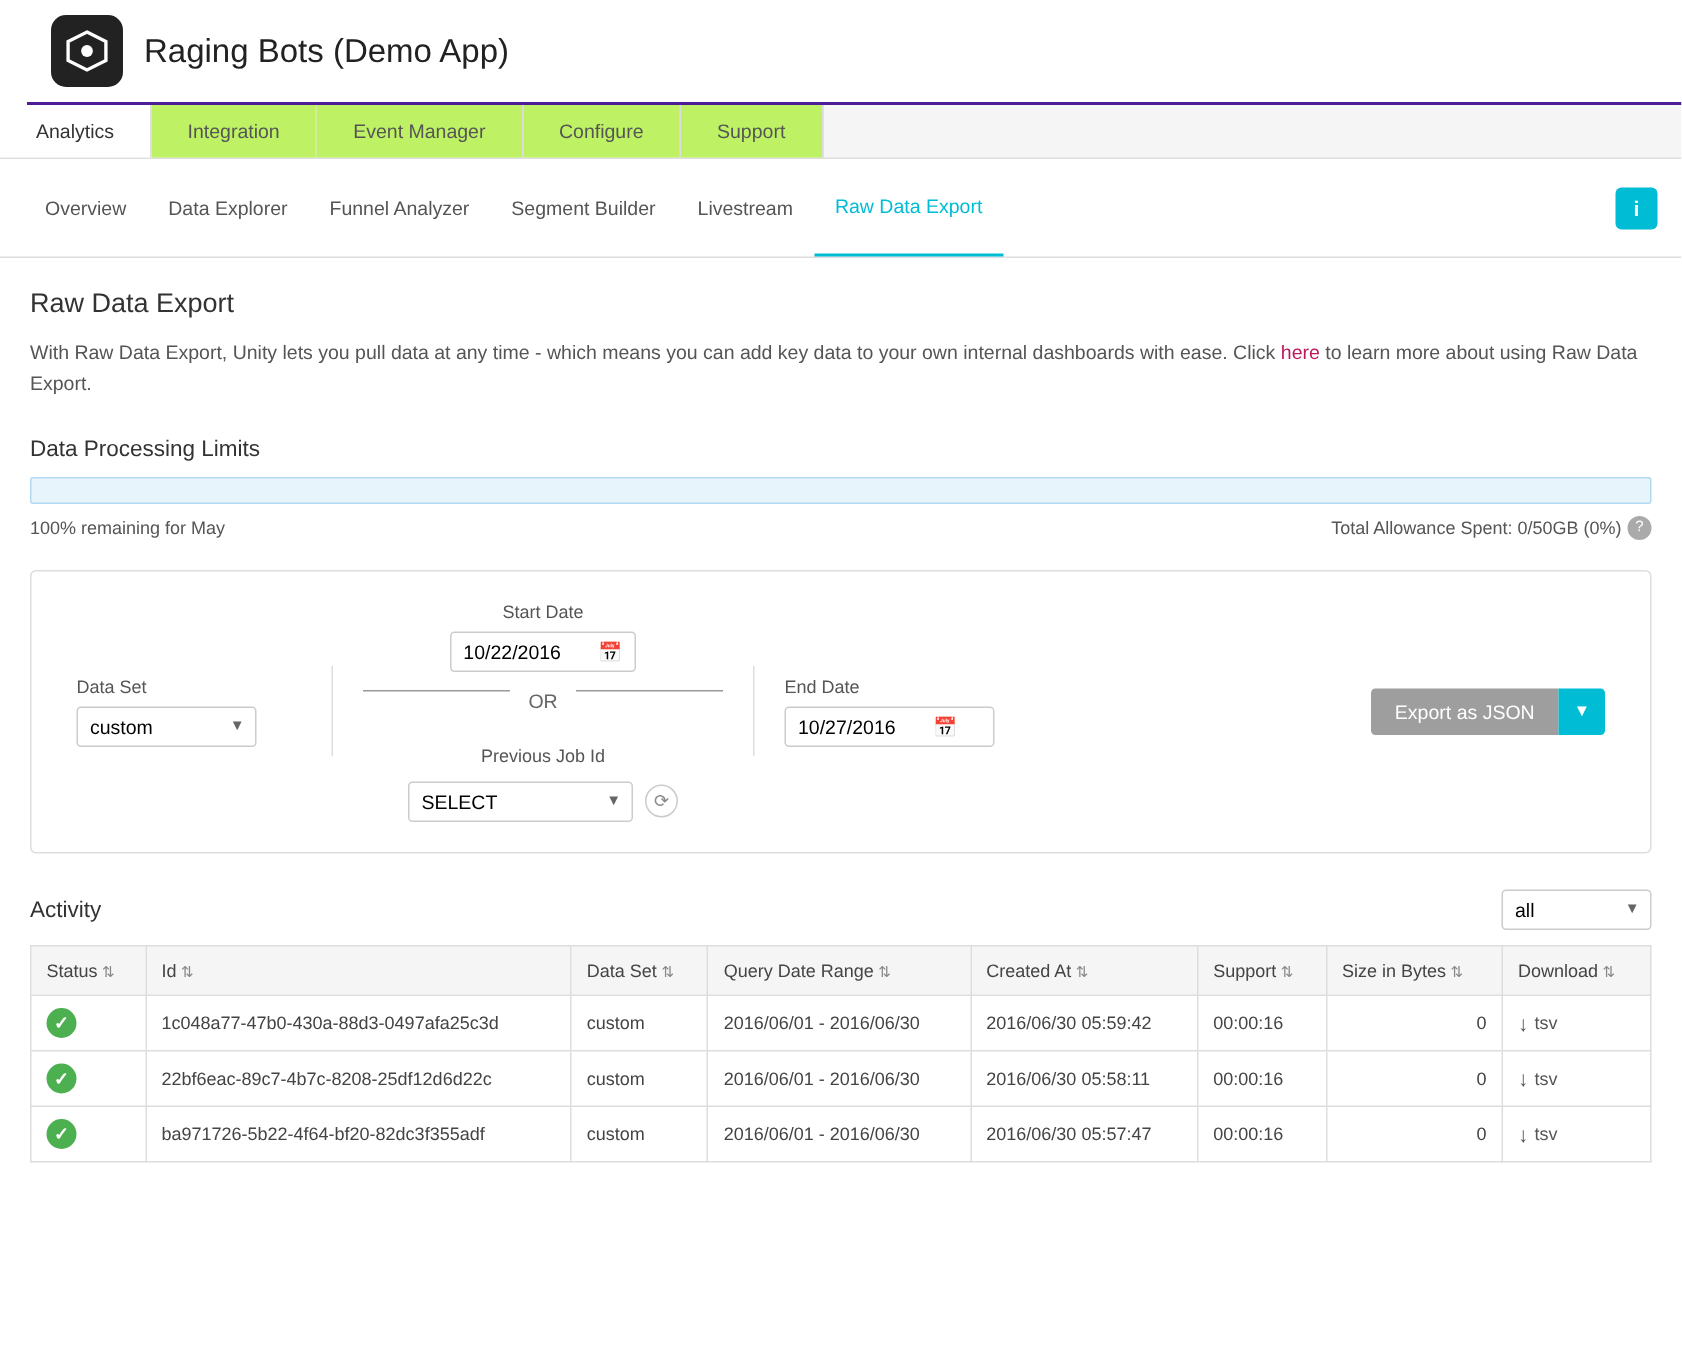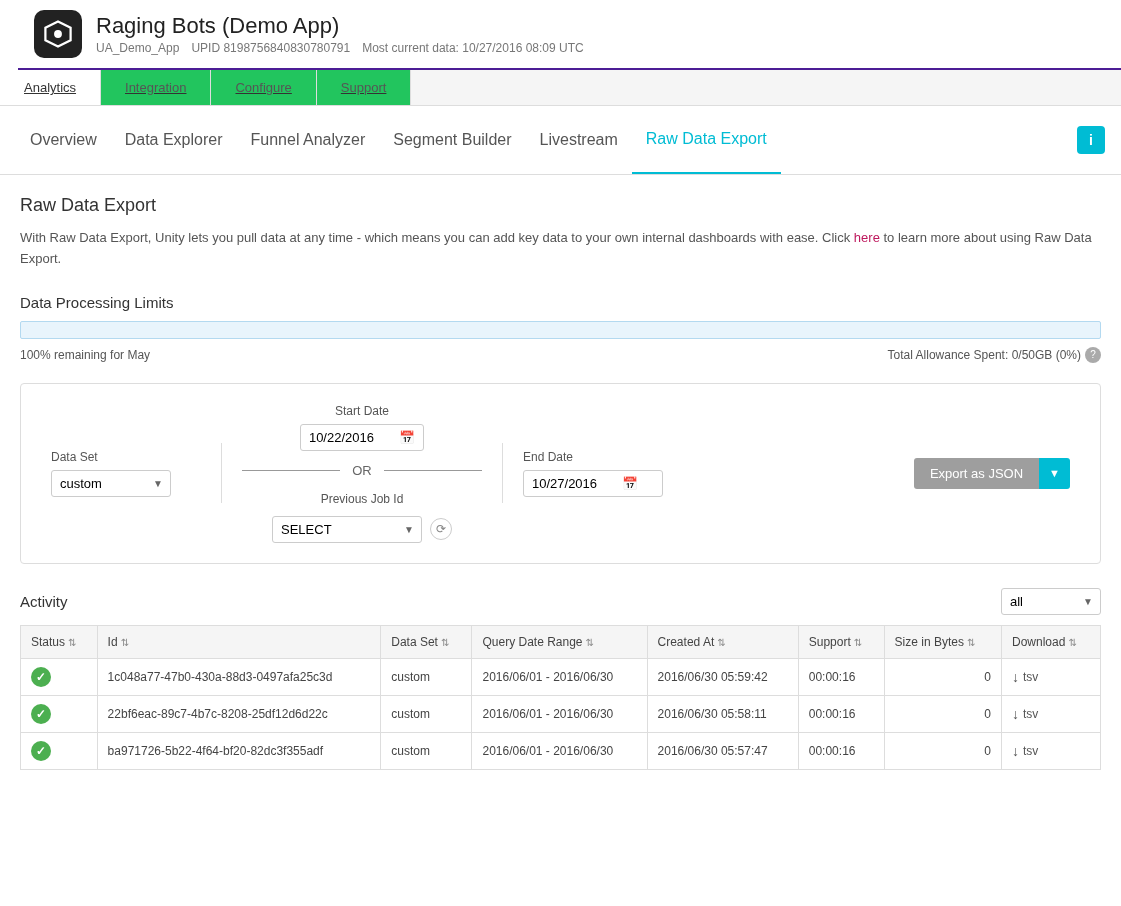--- a/index.html
+++ b/index.html
@@ -8,28 +8,28 @@
     
     .app-header { display: flex; align-items: center; padding: 10px 16px; border-bottom: 2px solid #4c1d95; margin-left: 18px; }
     .app-logo { width: 48px; height: 48px; background: #222; border-radius: 10px; display: flex; align-items: center; justify-content: center; margin-right: 14px; flex-shrink: 0; }
     .app-logo svg { width: 28px; height: 28px; fill: #fff; }
     .app-title-block { display: flex; flex-direction: column; }
     .app-name { font-size: 22px; font-weight: 400; color: #222; }
     .app-meta { display: flex; gap: 12px; font-size: 12px; color: #777; margin-top: 2px; }
     .app-meta span { color: #777; }
 
     
-    .top-nav { display: flex; border-bottom: 1px solid #ddd; background: #f5f5f5; text-decoration: underline; }
-    .top-nav-tab { padding: 10px 24px; font-size: 13px; cursor: pointer; border-right: 1px solid #ddd; color: #555; background: #22c55e; }
+    .top-nav { display: flex; border-bottom: 1px solid #ddd; background: #f5f5f5; }
+    .top-nav-tab { padding: 10px 24px; font-size: 13px; cursor: pointer; border-right: 1px solid #ddd; color: #555; background: #bef264; }
     .top-nav-tab:first-child { border-left: none; }
     .top-nav-tab.active { background: #fff; color: #333; font-weight: 500; }
 
     
     .sub-nav { display: flex; align-items: center; padding: 0 16px; border-bottom: 1px solid #ddd; position: relative; }
-    .sub-nav-item { padding: 24px 14px; font-size: 16px; color: #555; cursor: pointer; text-decoration: none; display: block; }
+    .sub-nav-item { padding: 24px 14px; font-size: 13px; color: #555; cursor: pointer; text-decoration: none; display: block; }
     .sub-nav-item.active { color: #00bcd4; border-bottom: 2px solid #00bcd4; font-weight: 500; }
     .sub-nav-info { margin-left: auto; width: 28px; height: 28px; background: #00bcd4; border-radius: 4px; display: flex; align-items: center; justify-content: center; color: #fff; font-weight: bold; font-size: 14px; cursor: pointer; }
 
     
     .main { padding: 20px 20px; }
 
     .page-title { font-size: 18px; font-weight: 400; margin-bottom: 12px; color: #333; }
     .description { font-size: 13px; color: #555; line-height: 1.6; margin-bottom: 24px; }
     .description a { color: #be185d; text-decoration: none; }
 
@@ -48,21 +48,21 @@
     .export-col { padding: 0 20px; }
     .export-col-divider { width: 1px; background: #ddd; height: 60px; }
     .export-col:first-child { padding-left: 10px; min-width: 180px; }
     .field-label { font-size: 12px; color: #555; margin-bottom: 6px; }
     .select-wrapper { position: relative; display: inline-block; }
     .export-select { appearance: none; border: 1px solid #ccc; border-radius: 3px; padding: 5px 28px 5px 8px; font-size: 13px; background: #fff; cursor: pointer; min-width: 120px; }
     .select-arrow { position: absolute; right: 8px; top: 50%; transform: translateY(-50%); pointer-events: none; color: #666; font-size: 10px; }
 
     
     .or-section { display: flex; flex-direction: column; align-items: center; padding: 0 20px; min-width: 280px; }
-    .or-row { display: flex; align-items: center; gap: 0; width: 100%; margin-bottom: 14px; }
+    .or-row { display: flex; align-items: flex-start; gap: 0; width: 100%; }
     .or-line { flex: 1; height: 1px; background: #999; }
     .or-text { padding: 0 12px; font-size: 13px; color: #666; }
 
     
     .date-col { padding: 0 20px; min-width: 180px; }
     .date-input-wrapper { display: flex; align-items: center; border: 1px solid #ccc; border-radius: 3px; padding: 5px 8px; background: #fff; }
     .date-input-wrapper input { border: none; outline: none; font-size: 13px; width: 90px; }
     .cal-icon { color: #888; font-size: 13px; cursor: pointer; }
 
     
@@ -92,31 +92,27 @@
 
 <div class="app-header">
   <div class="app-logo">
     <svg viewBox="0 0 100 100" xmlns="http://www.w3.org/2000/svg">
       <polygon points="50,5 95,27.5 95,72.5 50,95 5,72.5 5,27.5" fill="none" stroke="#fff" stroke-width="8"></polygon>
       <circle cx="50" cy="50" r="14" fill="#fff"></circle>
     </svg>
   </div>
   <div class="app-title-block">
     <span class="app-name">Raging Bots (Demo App)</span>
-    <div class="app-meta">
-      <span>UA_Demo_App</span>
-      <span>UPID 8198756840830780791</span>
-      <span>Most current data: 10/27/2016 08:09 UTC</span>
-    </div>
   </div>
 </div>
 
 <div class="top-nav">
   <div class="top-nav-tab active">Analytics</div>
   <div class="top-nav-tab">Integration</div>
+  <div class="top-nav-tab">Event Manager</div>
   <div class="top-nav-tab">Configure</div>
   <div class="top-nav-tab">Support</div>
 </div>
 
 <div class="sub-nav">
   <a class="sub-nav-item">Overview</a>
   <a class="sub-nav-item">Data Explorer</a>
   <a class="sub-nav-item">Funnel Analyzer</a>
   <a class="sub-nav-item">Segment Builder</a>
   <a class="sub-nav-item">Livestream</a>
@@ -163,21 +159,21 @@
       <div class="field-label" style="margin-bottom:6px;">Start Date</div>
       <div class="date-input-wrapper" style="margin-bottom:12px;">
         <input type="text" value="10/22/2016" style="">
         <span class="cal-icon">📅</span>
       </div>
       <div class="or-row">
         <div class="or-line"></div>
         <span class="or-text">OR</span>
         <div class="or-line"></div>
       </div>
-      <div class="field-label" style="margin-bottom:6px;margin-top:0;">Previous Job Id</div>
+      <div class="field-label" style="margin-bottom:6px;margin-top:22px;">Previous Job Id</div>
       <div class="prev-job-row">
         <div class="select-wrapper">
           <select class="export-select" style="min-width:150px;">
             <option>SELECT</option>
           </select>
           <span class="select-arrow">▼</span>
         </div>
         <button class="refresh-btn">⟳</button>
       </div>
     </div>

